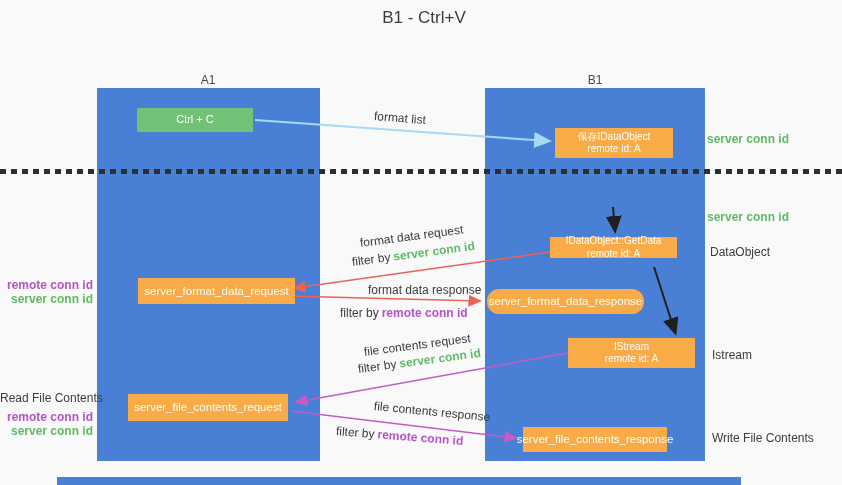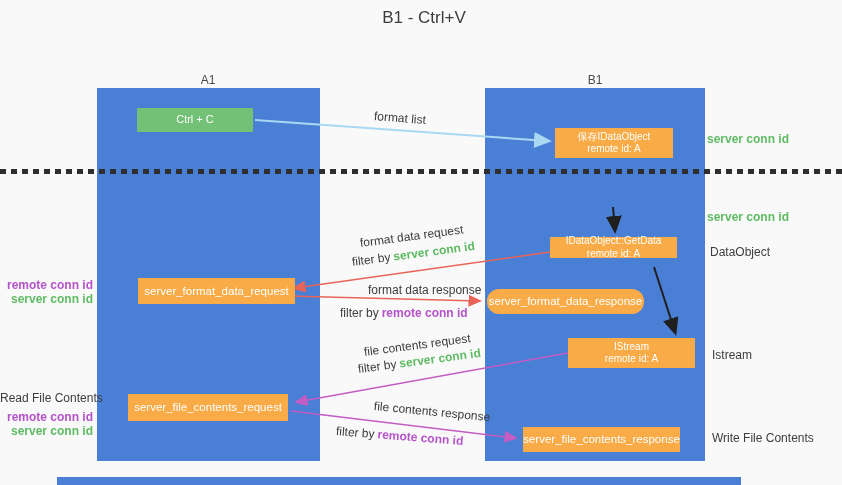--- a/index.html
+++ b/index.html
@@ -132,21 +132,21 @@
 
   <div class="node orange" style="left:568px;top:338px;width:127px;height:30px;">
     <span>IStream</span>
     <span>remote id: A</span>
   </div>
 
   <div class="node orange mono-label" style="left:128px;top:394px;width:160px;height:27px;">
     <span>server_file_contents_request</span>
   </div>
 
-  <div class="node orange mono-label" style="left:523px;top:427px;width:157px;height:25px;text-align:center;">
+  <div class="node orange mono-label" style="left:523px;top:427px;width:144px;height:25px;text-align:center;">
     <span>server_file_contents_response</span>
   </div>
 
   <div class="lbl" style="left:374px;top:109px;transform:rotate(4.5deg);">format list</div>
 
   <div class="lbl" style="left:360px;top:236px;transform:rotate(-7.5deg);">format data request</div>
   <div class="lbl" style="left:352px;top:255px;transform:rotate(-7.5deg);">
     <span>filter by</span><span class="green">server conn id</span>
   </div>
 

